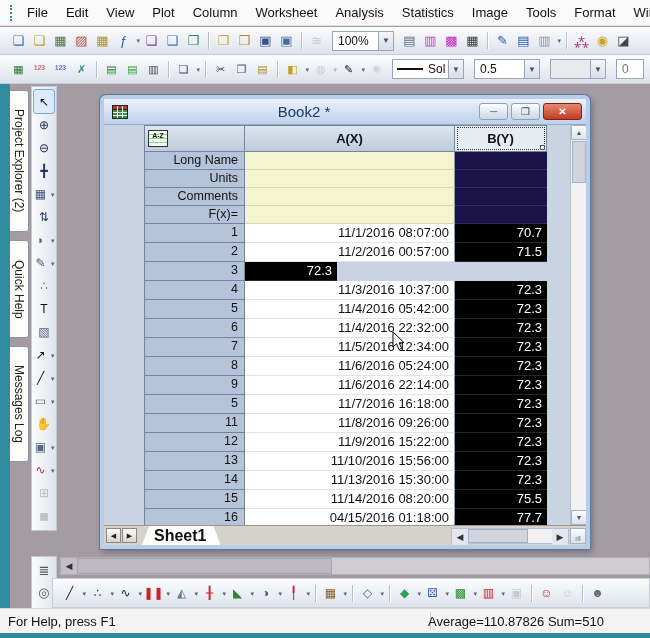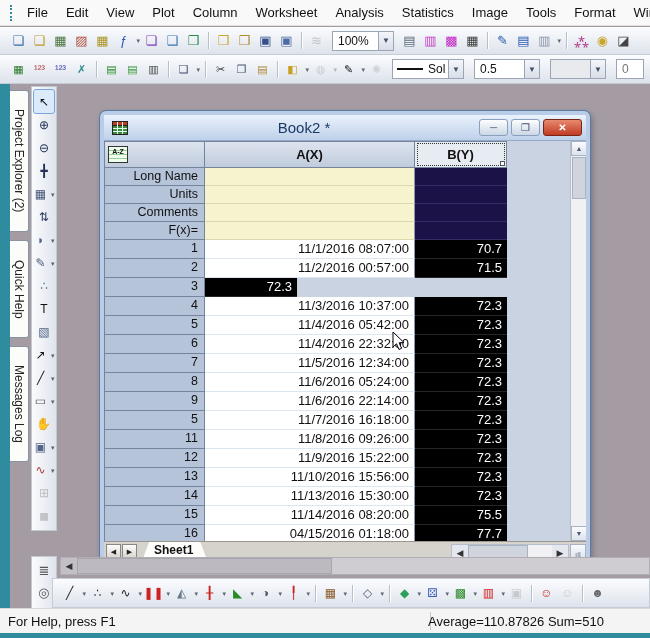--- a/index.html
+++ b/index.html
@@ -41,32 +41,32 @@
            border:1px solid #c3c9d3; display:flex; flex-direction:column; align-items:center; padding:3px 0; }
   .tools .ic { width:20px; height:23px; font-size:12px; }
   .tools .ic.dd::after { right:-4px; top:9px; }
   .tools2 { position:absolute; left:31px; top:556px; width:26px; display:flex; flex-direction:column; align-items:center;
             background:linear-gradient(90deg,#fafbfd,#dfe4ec); border:1px solid #c3c9d3; padding:2px 0; }
   .tools2 .ic { width:20px; height:22px; }
 
   
   .book { position:absolute; left:100px; top:95px; width:490px; height:454px;
           border:4px solid #b9cde8; border-radius:6px 6px 0 0; box-shadow:0 0 0 1px #5a7aa2, 2px 3px 6px rgba(40,40,60,.4);
-          background:#fff; overflow:hidden;margin-top:16px; }
+          background:#fff; overflow:hidden; }
   .titlebar { height:26px; background:linear-gradient(#eaf2fc,#bed1ea); border-bottom:1px solid #93aac8;
               display:flex; align-items:center; padding:0 4px; }
   .title-icon { width:16px; height:14px; margin:0 4px; flex:0 0 auto; }
   .title-text { flex:1; text-align:center; font-size:15px; color:#1c3a66; }
   .winbtn { width:29px; height:17px; margin-left:3px; border:1px solid #8aa0bd; border-radius:3px;
             background:linear-gradient(#fdfefe,#ccd7e6); display:flex; align-items:center; justify-content:center;
             font-size:10px; color:#40506a; cursor:default; }
   .winbtn.close { background:linear-gradient(#e88a70,#c03b24); border-color:#7c2315; color:#fff; font-weight:bold; width:39px; }
 
   .sheet-area { position:relative; height:400px; background:#c9d3e2; overflow:hidden; }
-  .gridcol { position:absolute; left:0; top:0; width:466px; }
+  .gridcol { position:absolute; left:0; top:0; width:466px;padding-left:40px; }
   .hdr-row { display:flex; height:27px; }
   .cell { overflow:hidden; white-space:nowrap; }
   .hdr { background:linear-gradient(#dde4ee,#bfcbdc); border:1px solid #74849c; border-left:none;
          display:flex; align-items:center; justify-content:center; font-weight:bold; font-size:13px; }
   .hdr.corner { width:101px; border-left:1px solid #74849c; justify-content:flex-start; padding-left:3px; }
   .hdr.colA { width:210px; }
   .hdr.colB { width:92px; background:#e7ebf2; outline:1px dotted #333; outline-offset:-3px; position:relative; }
   .hdr.colB .handle { position:absolute; right:1px; bottom:1px; width:5px; height:5px; background:#fff; border:1px solid #555; }
   .az-icon { width:20px; height:17px; font-size:7px; font-weight:bold; line-height:7px; text-align:center;
              border:1px solid #333; background:repeating-linear-gradient(#efe 0 3px, #9c9 3px 4px); padding-top:1px; }
@@ -83,21 +83,21 @@
 
   .vscroll { position:absolute; right:0; top:0; width:16px; height:400px; background:#f1f0f3; border-left:1px solid #b7bfcc; }
   .sbtn { width:16px; height:15px; background:linear-gradient(#fafbfd,#dde3ec); border:1px solid #a7b2c2;
           display:flex; align-items:center; justify-content:center; font-size:7px; color:#4c5a70; }
   .sbtn.down { position:absolute; bottom:0; }
   .vthumb { position:absolute; top:16px; left:1px; width:14px; height:42px; background:#cfd4dd; border:1px solid #a7b2c2; }
 
   .tabbar { height:20px; background:#d6d2cc; border-top:1px solid #9a968e; display:flex; align-items:center; padding-left:2px; position:relative; }
   .tabbtn { width:15px; height:15px; background:linear-gradient(#fdfdfd,#d8d4ce); border:1px solid #8a8680;
             font-size:7px; display:flex; align-items:center; justify-content:center; margin-right:1px; color:#222; }
-  .sheettab { height:19px; padding:1px 14px 0 12px; background:#fdfdfc; font-weight:bold; font-size:12px;
+  .sheettab { height:19px; padding:1px 14px 0 12px; background:#fdfdfc; font-weight:bold; font-size:16px;
               clip-path:polygon(7px 0, calc(100% - 7px) 0, 100% 100%, 0 100%); margin-left:4px; }
   .hscroll { position:absolute; right:17px; top:2px; width:118px; height:16px; background:#f1f0f3; border:1px solid #b7bfcc; display:flex; }
   .hthumb { width:60px; height:100%; background:#cfd4dd; border:1px solid #a7b2c2; }
   .hsp { flex:1; }
   .corner-btn { position:absolute; right:0; top:2px; width:16px; height:16px; background:linear-gradient(#fafbfd,#dde3ec);
                 border:1px solid #a7b2c2; font-size:8px; color:#6a7686; display:flex; align-items:flex-end; justify-content:center; }
 
   
   .ws-hscroll { position:absolute; left:60px; top:557px; width:590px; height:18px; background:#cfccd2; border:1px solid #b0adb4; display:flex; }
   .ws-hbtn { width:16px; height:16px; background:#c2bfc6; display:flex; align-items:center; justify-content:center; font-size:9px; color:#333; }

